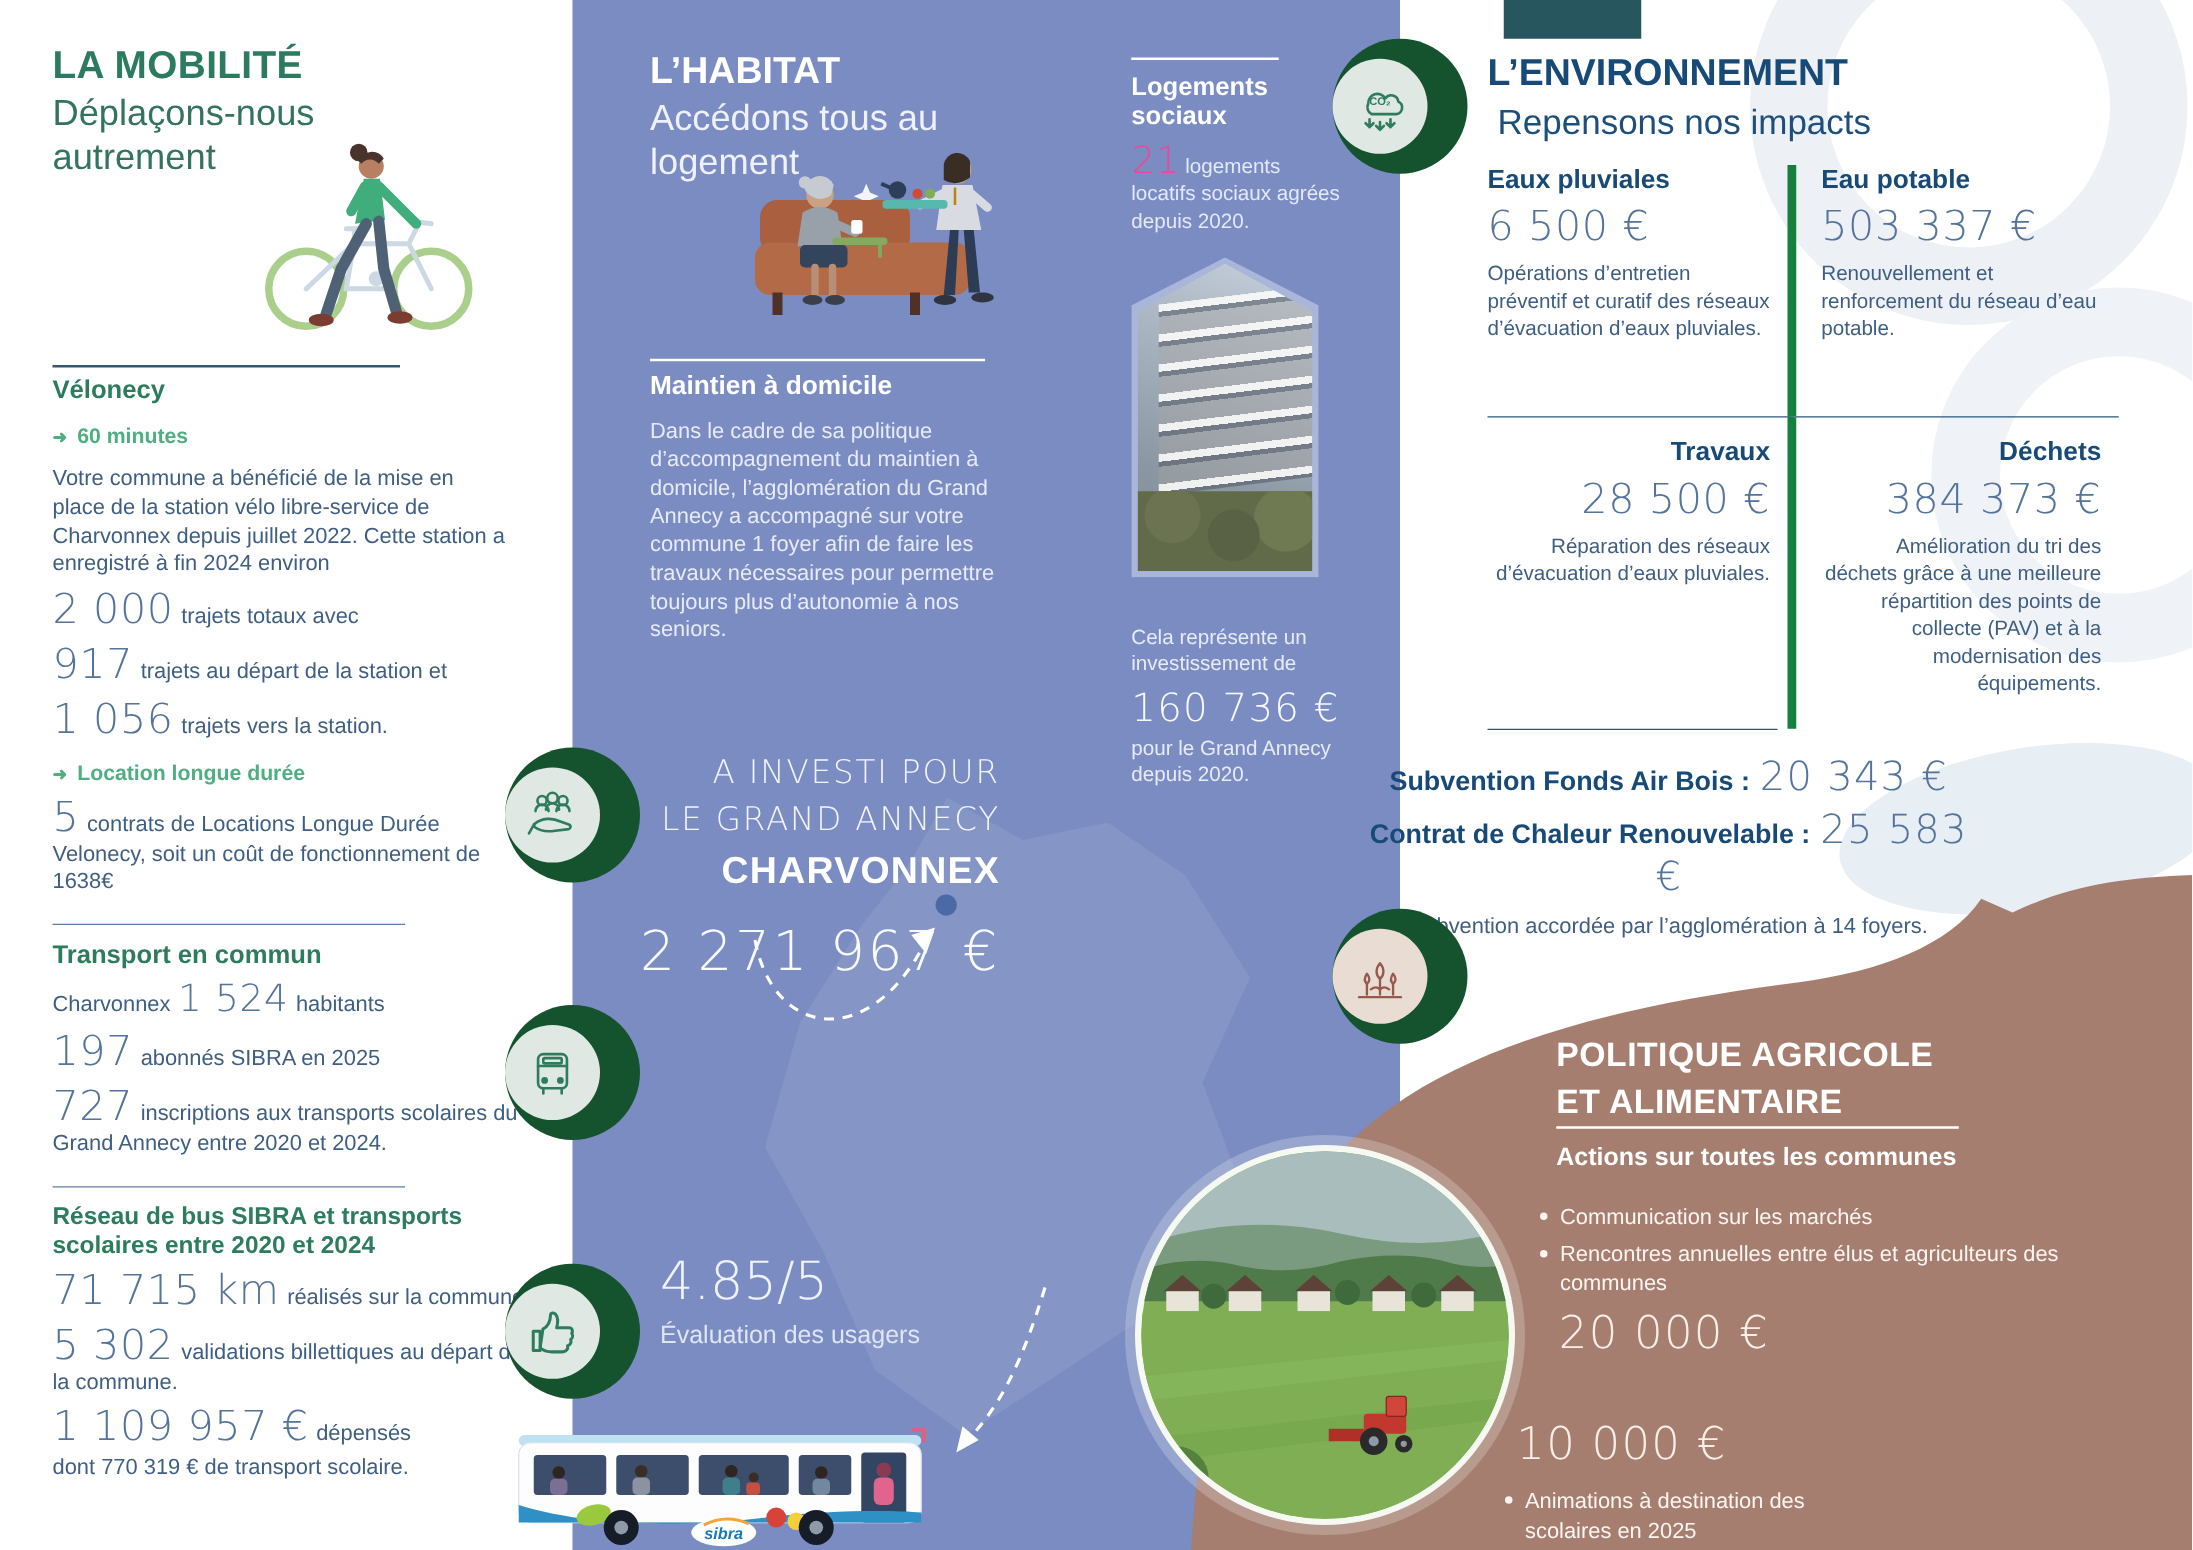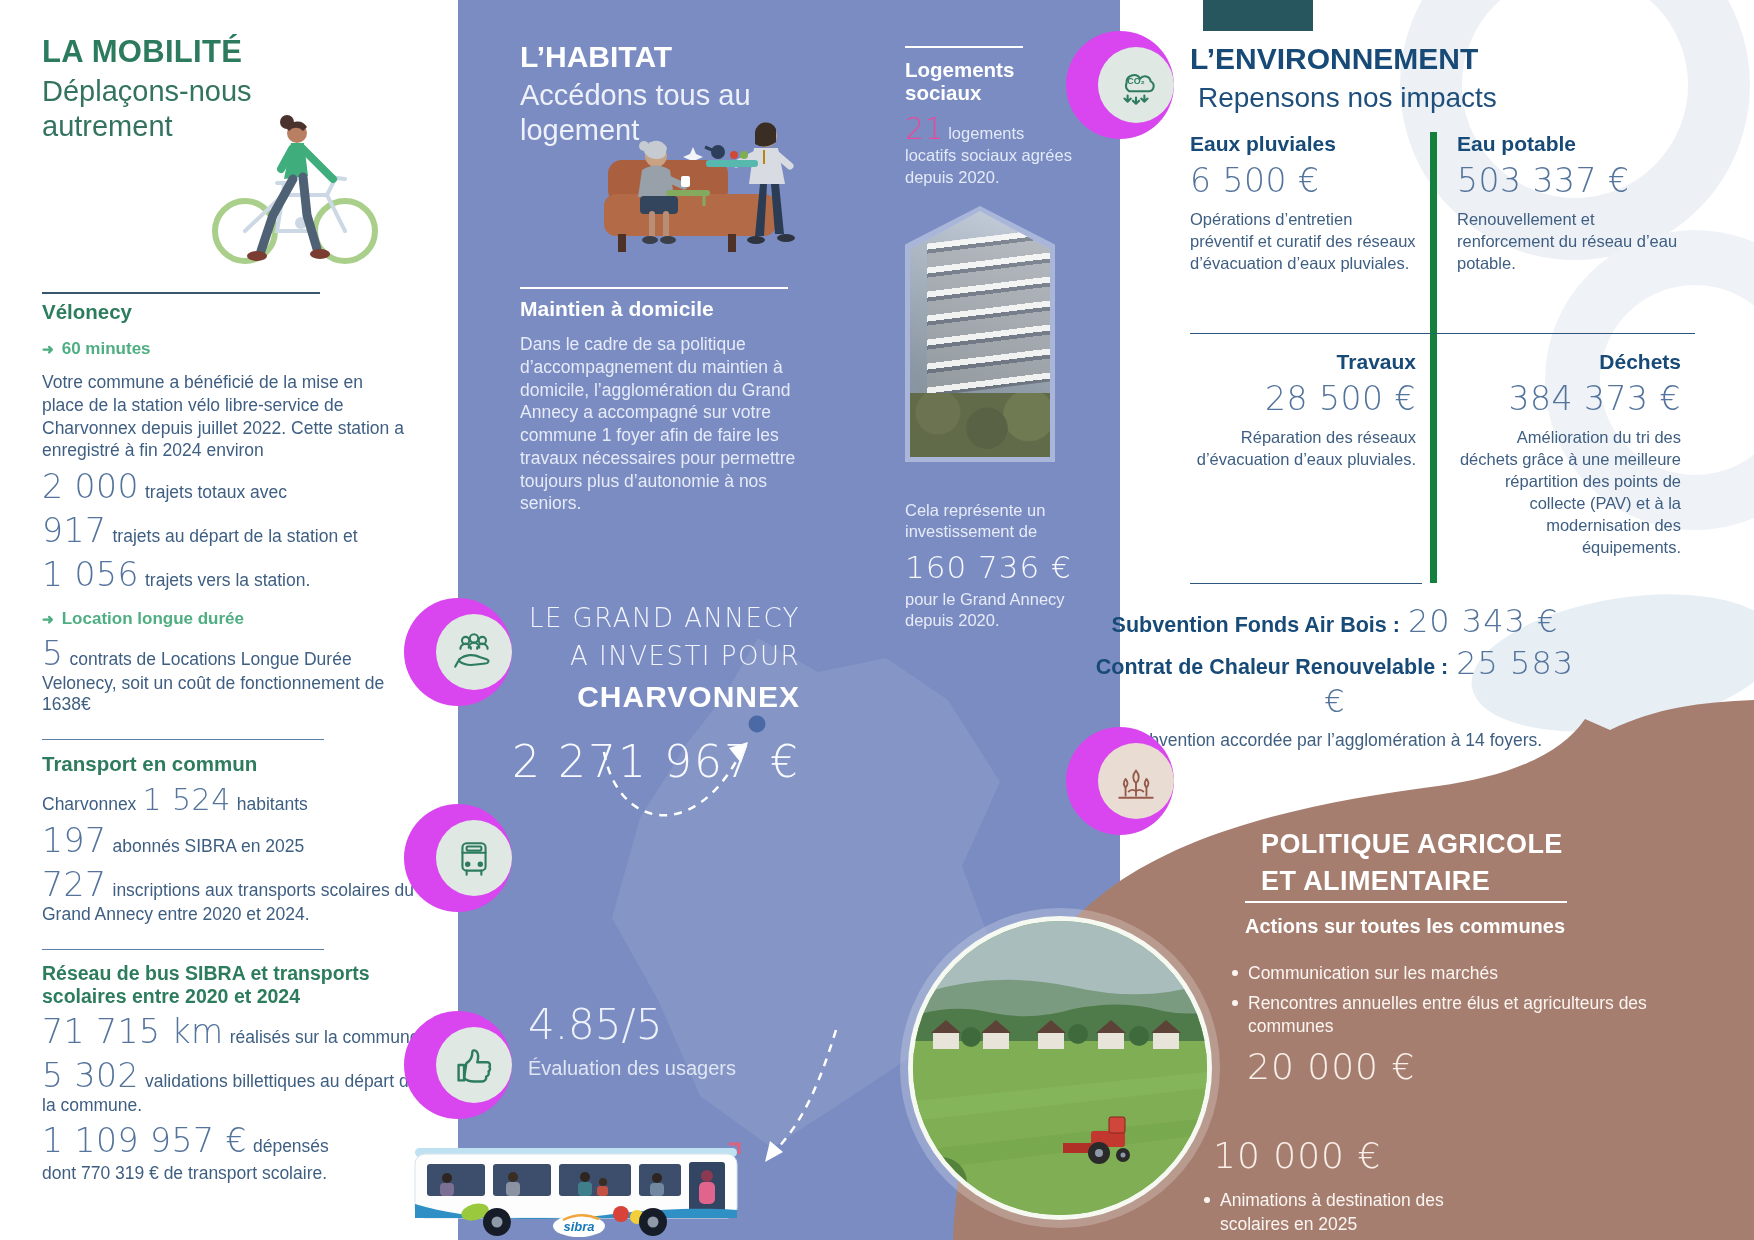--- a/index.html
+++ b/index.html
@@ -94,39 +94,39 @@
   .env-underline { position:absolute; left:1190px; top:583px; width:232px; height:1px; background:#2c567e; z-index:4; }
 
   .subsidies { position:absolute; left:1085px; top:598px; width:500px; text-align:center; z-index:4; }
   .subline { margin-top:4px; }
   .sublabel { font-size:21.5px; font-weight:bold; color:#174a77; }
   .subamt { font-size:32px; font-weight:300; color:#54749c; letter-spacing:1px; margin-left:8px; font-family:"DejaVu Sans", sans-serif; }
   .subfoot { font-size:17.5px; color:#3e5e82; margin-top:10px; }
 
   
   .blob-svg { position:absolute; left:0; top:0; z-index:3; pointer-events:none; }
-  .agri-title { position:absolute; left:1245px; top:826px; font-size:27px; color:#fff; font-weight:bold; line-height:1.38; letter-spacing:.4px; z-index:4;margin-left:16px; }
+  .agri-title { position:absolute; left:1245px; top:826px; font-size:27px; color:#fff; font-weight:bold; line-height:1.38; letter-spacing:.4px; z-index:4; }
   .agri-rule { position:absolute; left:1245px; top:901px; width:322px; height:2px; background:#fff; z-index:4; }
   .agri-sub { position:absolute; left:1245px; top:915px; font-size:20px; color:#fff; font-weight:bold; z-index:4; }
   .agri-bullets { position:absolute; left:1230px; top:956px; width:440px; z-index:4; }
   .bullet { position:relative; padding-left:18px; font-size:17.5px; color:#fbf5f1; line-height:1.35; margin-top:6px; }
   .bullet::before { content:""; position:absolute; left:2px; top:8px; width:6px; height:6px; border-radius:50%; background:#fbf5f1; }
   .agri-amt { font-size:36px; font-weight:300; color:#f8efe9; letter-spacing:1px; position:absolute; z-index:4; font-family:"DejaVu Sans", sans-serif; }
   .amt1 { left:1247px; top:1046px; }
   .b3 { position:absolute; left:1233px; top:1097px; width:420px; z-index:4; }
   .amt2 { left:1213px; top:1135px; }
   .b4 { position:absolute; left:1202px; top:1183px; width:310px; z-index:4; }
 
   
   .photo-circle { position:absolute; left:908px; top:916px; width:304px; height:304px; border-radius:50%;
     border:5px solid rgba(255,255,255,.92); box-shadow:0 0 0 8px rgba(255,255,255,.22); overflow:hidden; z-index:4; background:#7fae54; }
 
   
-  .edge-icon { position:absolute; width:108px; height:108px; border-radius:50%; background:#d946ef;
-    display:flex; align-items:center; justify-content:flex-end; z-index:5; }
+  .edge-icon { position:absolute; width:108px; height:108px; border-radius:50%; background:#14532d;
+    display:flex; align-items:center; justify-content:flex-start; z-index:5; }
   .edge-icon .pad { width:76px; height:76px; border-radius:50%; background:#dfe8e2; display:flex; align-items:center; justify-content:center; }
   .pad.pink { background:#e9ddd3; }
   .ic-community { left:404px; top:598px; }
   .ic-bus { left:404px; top:804px; }
   .ic-thumb { left:404px; top:1011px; }
   .ic-co2 { left:1066px; top:31px; }
   .ic-flowers { left:1066px; top:727px; }
 </style>
 </head>
 <body>
@@ -238,22 +238,22 @@
     <ellipse cx="208" cy="140" rx="9" ry="4" fill="#2e3440"></ellipse>
   </svg>
 
   <div class="hab-rule"></div>
   <div class="maintien">
     <h3>Maintien à domicile</h3>
     <p>Dans le cadre de sa politique d’accompagnement du maintien à domicile, l’agglomération du Grand Annecy a accompagné sur votre commune 1 foyer afin de faire les travaux nécessaires pour permettre toujours plus d’autonomie à nos seniors.</p>
   </div>
 
   <div class="invest">
+    <div class="invest-l">A INVESTI POUR</div>
     <div class="invest-l">LE GRAND ANNECY</div>
-    <div class="invest-l">A INVESTI POUR</div>
     <div class="invest-b">CHARVONNEX</div>
     <div class="invest-amt">2 271 967 €</div>
   </div>
 
   <div class="rating">
     <div class="rating-val">4.85/5</div>
     <div class="rating-lab">Évaluation des usagers</div>
   </div>
 
   <svg class="bus-illu" width="332" height="102" viewBox="0 0 332 102">

